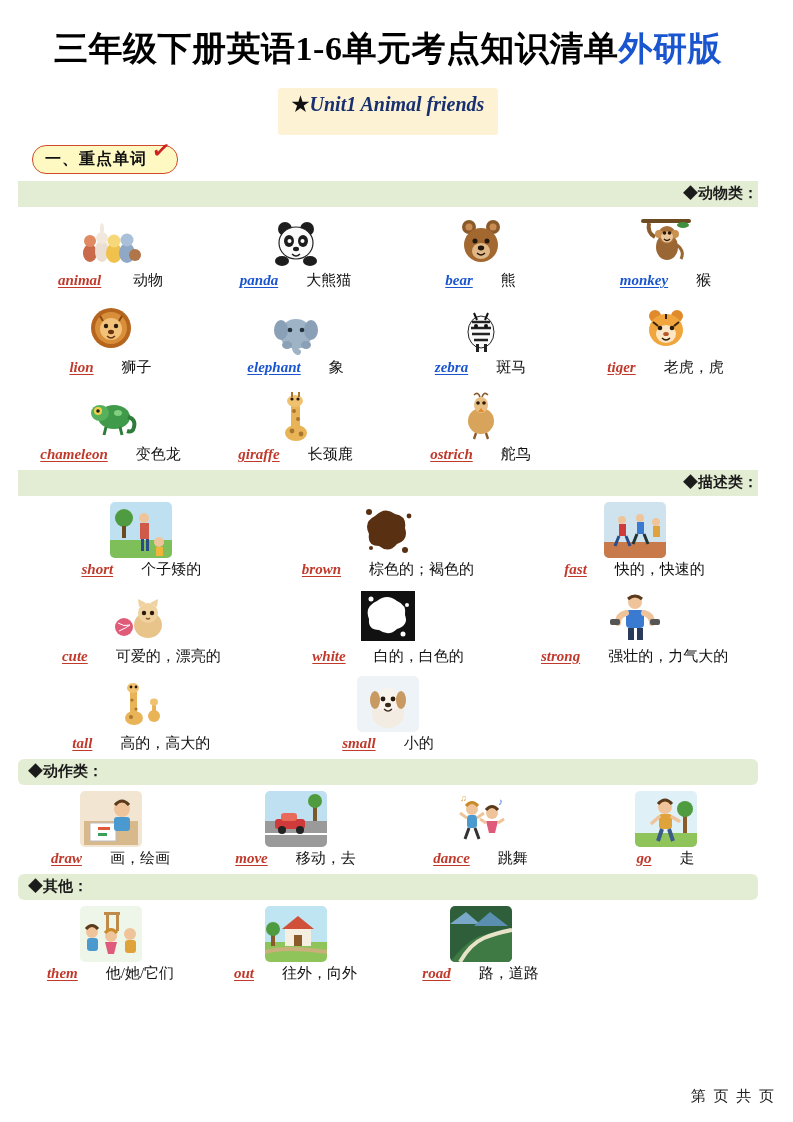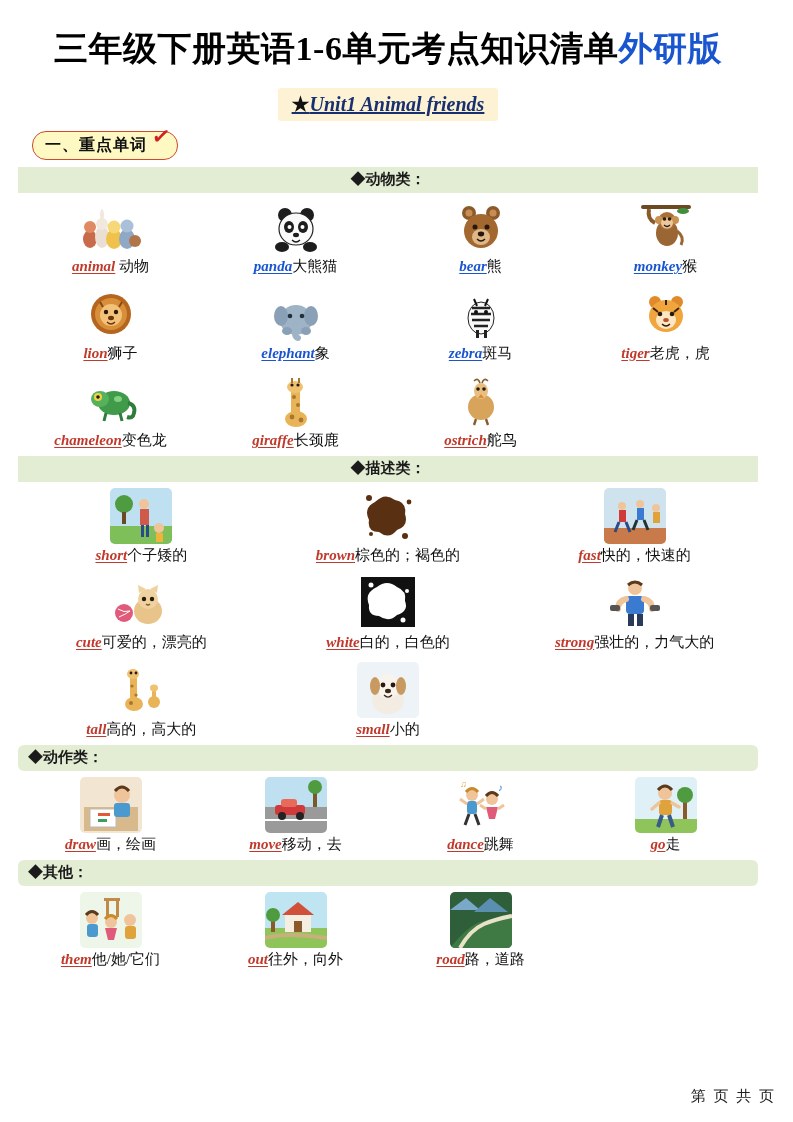--- a/index.html
+++ b/index.html
@@ -33,28 +33,27 @@
     padding-top: 26px;
     white-space: nowrap;
   }
   .title .t-black { color: #000000; }
   .title .t-blue  { color: #1a55d0; }
 
   .subtitle {
     margin: 16px auto 0 auto;
     width: max-content;
     background: #fdf3d4;
-    padding: 4px 14px 5px 14px;
+    padding: 4px 14px 19px 14px;
     border-radius: 3px;
     font-family: "Liberation Serif", serif;
     font-style: italic;
     font-weight: bold;
     font-size: 20px;
     color: #18306f;
-    text-decoration: underline;
   }
   .subtitle .star { color: #111; font-style: normal; }
 
   
   .sec-label-wrap {
     margin-top: 10px;
     margin-left: 14px;
     position: relative;
     height: 30px;
   }
@@ -77,21 +76,21 @@
     top: -8px;
     color: #d02020;
     font-size: 22px;
     font-weight: bold;
     transform: rotate(8deg);
   }
 
   
   .band {
     background: #e3edd3;
-    text-align: center;
+    text-align: right;
     font-family: "Liberation Serif", serif;
     font-weight: bold;
     font-size: 15px;
     color: #1b1b1b;
     padding: 3px 0 4px 0;
     margin-top: 6px;
   }
   .band.left {
     text-align: left;
     padding-left: 10px;
@@ -135,21 +134,21 @@
   .en {
     color: #c0392b;
     font-style: italic;
     font-weight: bold;
     text-decoration: underline;
     text-underline-offset: 2px;
   }
   .en.blue {
     color: #1a55d0;
   }
-  .cn { color: #111; font-weight: normal; }
+  .cn { color: #111; font-weight: normal; padding-left: 28px; }
 
   
   .row-gap { height: 8px; }
 
   
   .footer {
     position: absolute;
     bottom: 16px;
     left: 0;
     width: 100%;

